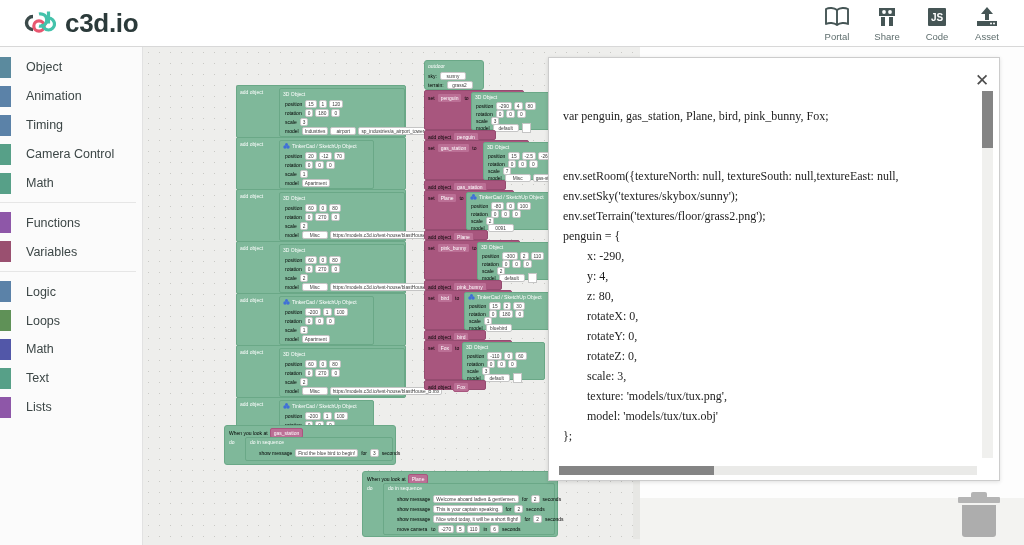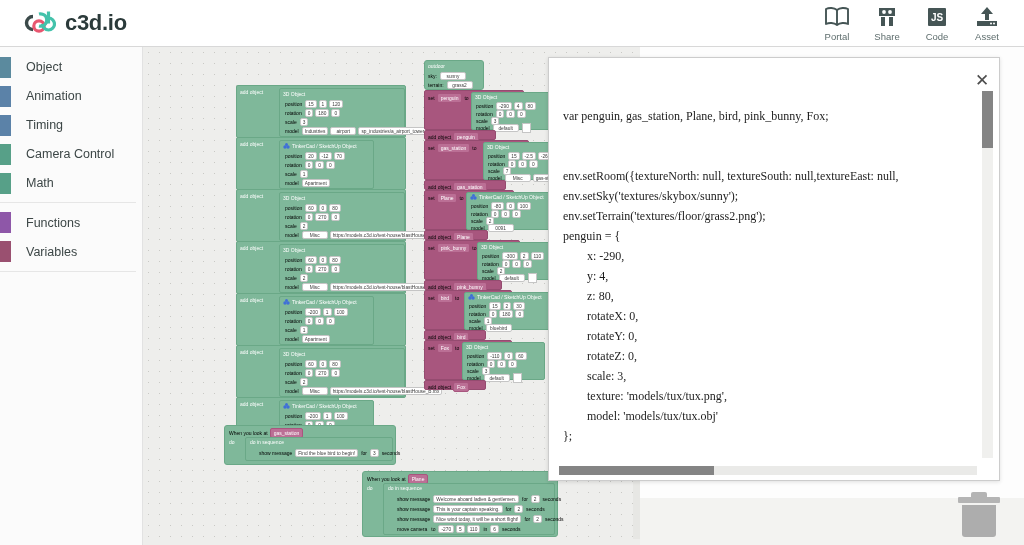--- a/index.html
+++ b/index.html
@@ -13,21 +13,21 @@
   #app { position: relative; width: 1024px; height: 545px; overflow: hidden; }
 
   
   .header {
     position: absolute; top: 0; left: 0; width: 1024px; height: 47px;
     background: #ffffff; border-bottom: 1px solid #d8d8d8;
     display: flex; align-items: center; z-index: 30;
   }
   .brand { display: flex; align-items: center; margin-left: 22px; }
   .brand-logo { width: 34px; height: 26px; position: relative; margin-right: 9px; }
-  .brand-text { font-size: 22px; font-weight: bold; color: #2b3a3a; letter-spacing: -0.3px; }
+  .brand-text { font-size: 26px; font-weight: bold; color: #2b3a3a; letter-spacing: -0.3px; }
   .header-tools { margin-left: auto; display: flex; align-items: flex-end; margin-right: 12px; }
   .htool {
     width: 50px; display: flex; flex-direction: column; align-items: center;
     justify-content: flex-end; cursor: pointer; padding-bottom: 2px;
   }
   .htool .ticon { height: 25px; display: flex; align-items: flex-end; justify-content: center; }
   .htool .tlabel { font-size: 9.5px; color: #5e6d6d; margin-top: 3px; }
 
   
   .sidebar {
@@ -234,20 +234,42 @@
         <span class="slabel">Functions</span>
       </div>
       <div class="side-item">
         <span class="swatch" style="background:#9a5070"></span>
         <span class="slabel">Variables</span>
       </div>
     </div>
 
     <div class="side-sep"></div>
 
+    <div>
+      <div class="side-item">
+        <span class="swatch" style="background:#5b82a8"></span>
+        <span class="slabel">Logic</span>
+      </div>
+      <div class="side-item">
+        <span class="swatch" style="background:#5f9157"></span>
+        <span class="slabel">Loops</span>
+      </div>
+      <div class="side-item">
+        <span class="swatch" style="background:#5257a8"></span>
+        <span class="slabel">Math</span>
+      </div>
+      <div class="side-item">
+        <span class="swatch" style="background:#57a088"></span>
+        <span class="slabel">Text</span>
+      </div>
+      <div class="side-item">
+        <span class="swatch" style="background:#8e57a8"></span>
+        <span class="slabel">Lists</span>
+      </div>
+    </div>
   </div>
 
   <div class="workspace">
 
     <div class="ws-shadowband"></div>
     <div class="ws-white"></div>
     <div class="ws-white2"></div>
 
     <div class="grp" style="left:93px; top:38px; width:170px;">
 

